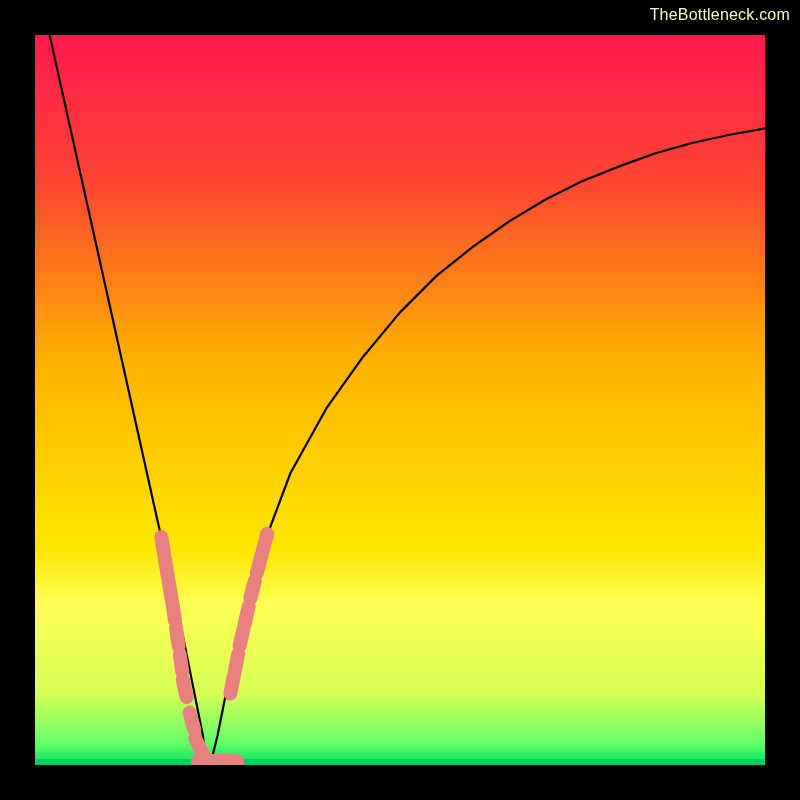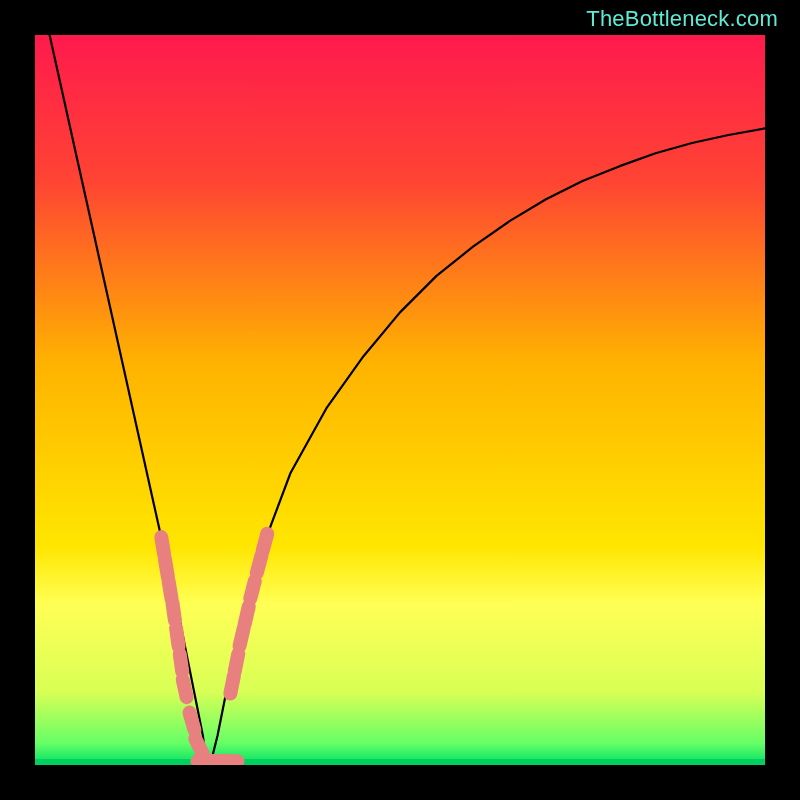--- a/index.html
+++ b/index.html
@@ -22,23 +22,23 @@
   .plot {
     position: absolute;
     left: 35px;
     top: 35px;
     width: 730px;
     height: 730px;
   }
   .watermark {
     position: absolute;
     top: 6px;
-    right: 22px;
-    color: #5eead4;
-    font-size: 22px;
+    right: 10px;
+    color: #fef9c3;
+    font-size: 16px;
     font-weight: 500;
     letter-spacing: 0.2px;
   }
   svg {
     display: block;
   }
 </style>
 </head>
 <body>
 

